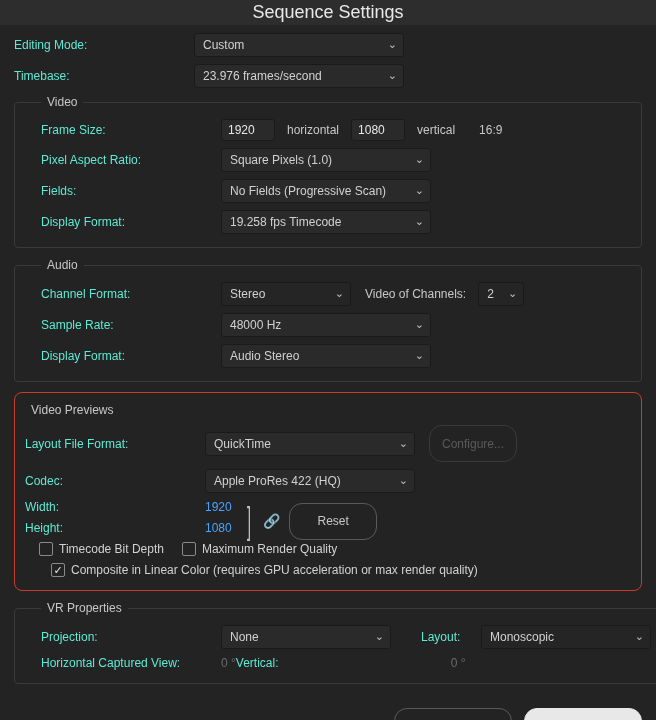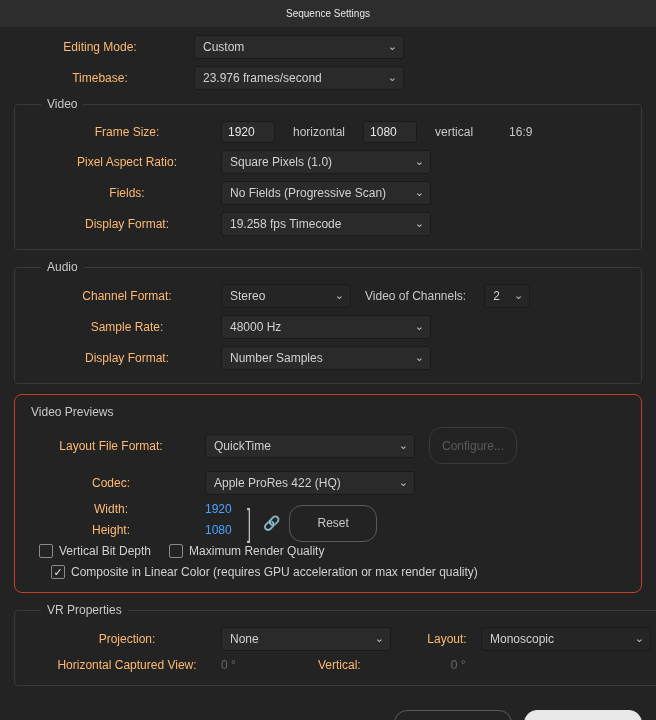--- a/index.html
+++ b/index.html
@@ -1,25 +1,25 @@
 <!DOCTYPE html>
 <html><head>
 <meta charset="utf-8">
 <style>
 *{margin:0;padding:0;box-sizing:border-box;font-family:-apple-system,Segoe UI,Arial,sans-serif;font-size:12px;color:#d1d1d1}
 body{background:#232323;width:656px;height:720px;overflow:hidden}
-.titlebar{background:#2d2d2d;text-align:center;padding:8px 0;font-size:10px;color:#e8e8e8}
+.titlebar{background:#2d2d2d;text-align:center;padding:2px 0;font-size:18px;color:#e8e8e8}
 .content{padding:8px 14px}
 .row{display:flex;align-items:center;margin-bottom:7px}
-.lbl{width:180px;text-align:center;padding-right:8px;color:#fdba74}
+.lbl{width:180px;text-align:left;padding-right:8px;color:#5eead4}
 .select{position:relative;display:inline-flex;align-items:center;background:#2a2a2a;border:1px solid #1a1a1a;border-radius:3px;height:24px;padding:0 24px 0 8px;min-width:210px;color:#e8e8e8}
 .select.disabled{color:#6a6a6a;background:#252525}
 .select .chev{position:absolute;right:6px;top:50%;transform:translateY(-55%);color:#c0c0c0;font-size:11px}
 .txtin{background:#2a2a2a;border:1px solid #1a1a1a;border-radius:3px;height:22px;width:54px;padding:0 6px;color:#e8e8e8;text-align:left}
-.smlbl{color:#c8c8c8;margin:0 18px}
+.smlbl{color:#c8c8c8;margin:0 12px}
 .disabled-text{color:#6a6a6a}
 fieldset{border:1px solid #3a3a3a;border-radius:4px;padding:10px 26px 6px;margin-bottom:10px}
 legend{padding:0 6px;color:#c8c8c8}
 .fshi{border:1px solid #c83c2b;border-radius:8px;padding:10px 10px 6px;margin-bottom:10px}
 .fshi .legend{color:#c8c8c8;margin:-18px 0 8px 0;display:inline-block;background:#232323;padding:0 6px}
 .link-val{color:#4aa3ff}
 .bracket{display:inline-block;color:#c0c0c0;font-size:36px;line-height:0.6;transform:scaleX(0.4);margin:0 2px}
 .linkicon{color:#c0c0c0;font-size:14px;margin:0 8px}
 .pillbtn{display:inline-flex;align-items:center;justify-content:center;border:1px solid #5a5a5a;border-radius:13px;height:37px;min-width:88px;background:transparent;color:#c8c8c8;cursor:pointer}
 .pillbtn.disabled{color:#5a5a5a;border-color:#3a3a3a;cursor:default}
@@ -104,21 +104,21 @@
 <div class="row">
  <div class="lbl">Sample Rate:</div>
  <div class="select">
           <span>48000 Hz</span>
           <span class="chev">⌄</span>
         </div>
 </div>
 <div class="row">
  <div class="lbl">Display Format:</div>
  <div class="select">
-          <span>Number Samples</span>
+          <span>Audio Stereo</span>
           <span class="chev">⌄</span>
         </div>
 </div>
 </fieldset>
 
 <div class="fshi">
 <div class="legend">Video Previews</div>
 <div class="row">
  <div class="lbl">Layout File Format:</div>
  <div class="select">
@@ -147,21 +147,21 @@
  </div>
  <div class="vprev-right">
   <span class="bracket">]</span>
   <span class="linkicon">🔗</span>
   <div class="pillbtn">Reset</div>
  </div>
 </div>
 <div class="row" style="margin-left:14px">
  <label class="cblbl">
           <span class="cb"></span>
-          <span>Vertical Bit Depth</span>
+          <span>Timecode Bit Depth</span>
         </label>
  <label class="cblbl" style="margin-left:18px">
           <span class="cb"></span>
           <span>Maximum Render Quality</span>
         </label>
 </div>
 <div class="row" style="margin-left:26px">
  <label class="cblbl">
           <span class="cb checked"></span>
           <span>Composite in Linear Color (requires GPU acceleration or max render quality)</span>

